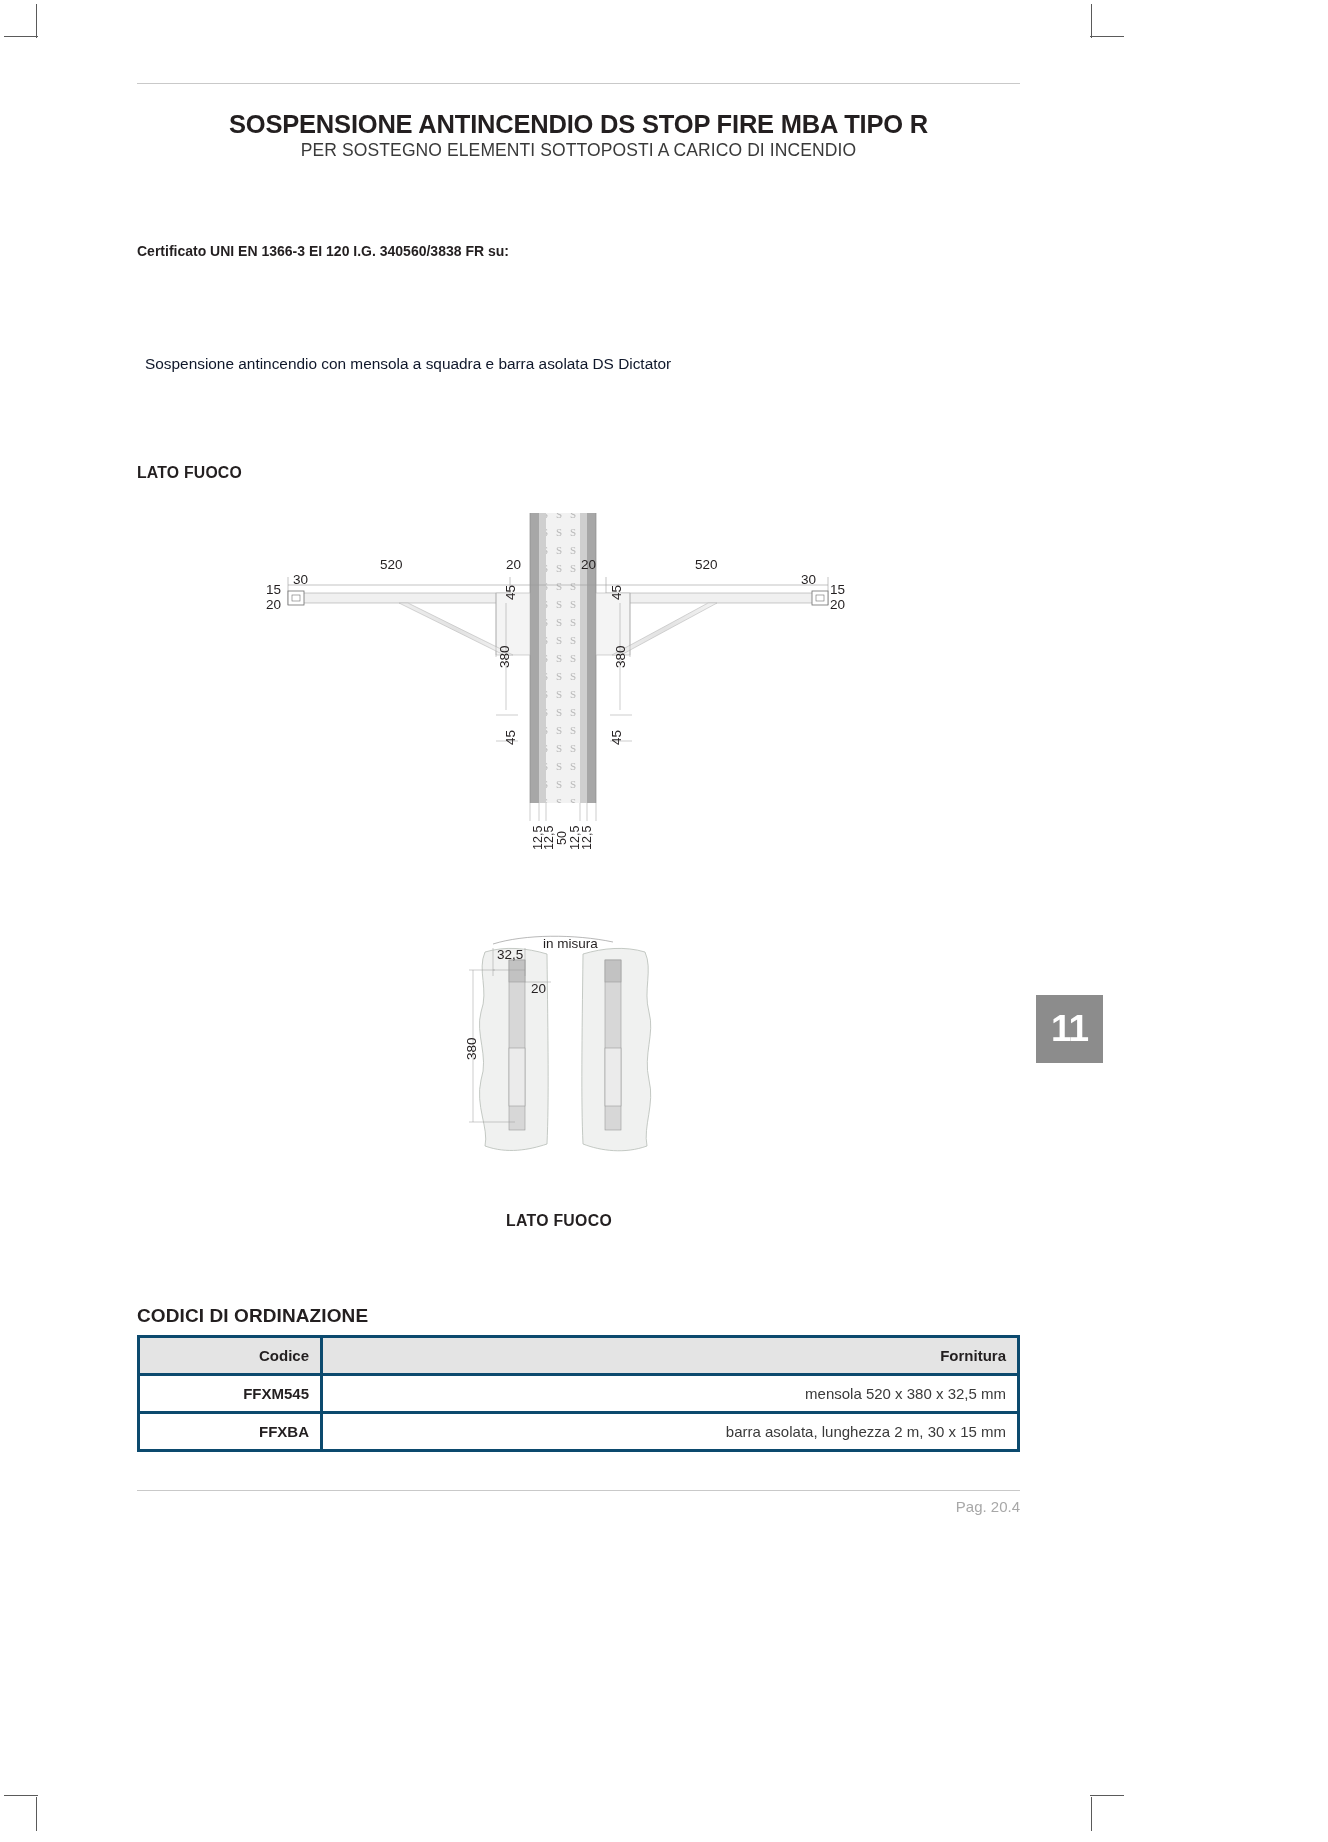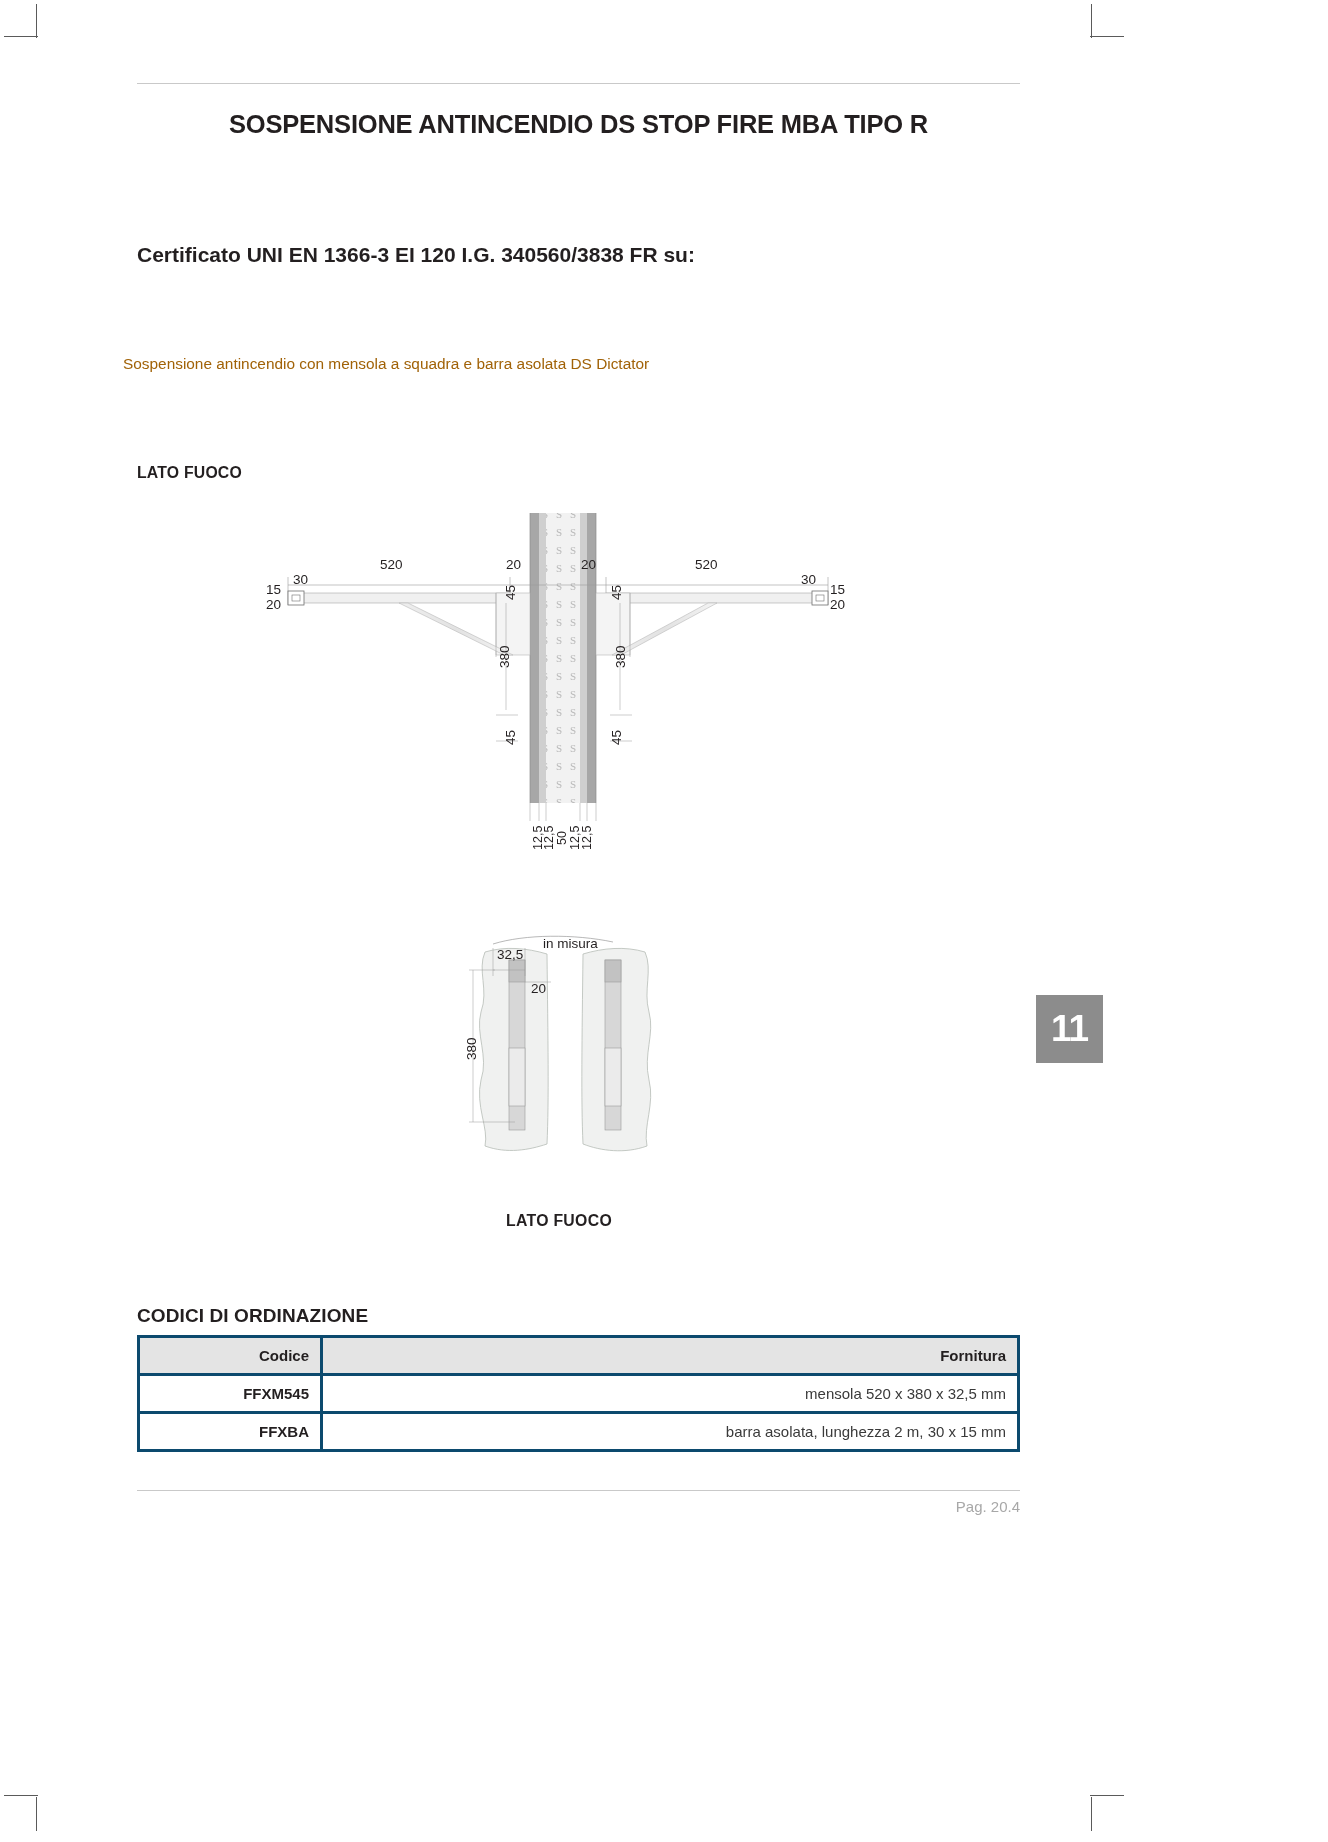--- a/index.html
+++ b/index.html
@@ -22,30 +22,30 @@
     position:absolute;left:137px;width:883px;text-align:center;
     font-size:25.5px;font-weight:bold;letter-spacing:-0.2px;color:#231f20;
   }
   .subtitle{
     position:absolute;left:137px;width:883px;text-align:center;
     font-size:17.5px;font-weight:normal;letter-spacing:0.1px;color:#3a3a3a;
   }
 
   
   .cert-head{
-    position:absolute;left:137px;font-size:21px;font-weight:bold;color:#231f20;
+    position:absolute;left:137px;font-size:14px;font-weight:bold;color:#231f20;
     white-space:nowrap;
   }
   .bullet-row{position:absolute;left:137px;font-size:15.6px;font-weight:bold;color:#231f20;white-space:nowrap;}
   .bullet-row .dot{display:inline-block;width:37px;text-align:left;font-size:13px;vertical-align:top;}
   .bullet-row .txt{display:inline-block;}
   sup{font-size:0.62em;vertical-align:super;}
 
   .desc{
-    position:absolute;left:123px;font-size:15.4px;font-weight:normal;color:#a16207;
+    position:absolute;left:145px;font-size:15.4px;font-weight:normal;color:#0f172a;
     white-space:nowrap;
   }
 
   .section-label{
     position:absolute;font-size:15.8px;font-weight:bold;color:#231f20;letter-spacing:0.2px;
   }
 
   
   .drawing{position:absolute;}
   .dim{
@@ -96,20 +96,21 @@
   <div class="crop v" style="left:1091px;top:4px;"></div>
   <div class="crop h" style="left:1090px;top:36px;"></div>
   <div class="crop v" style="left:36px;top:1797px;"></div>
   <div class="crop h" style="left:4px;top:1795px;"></div>
   <div class="crop v" style="left:1091px;top:1797px;"></div>
   <div class="crop h" style="left:1090px;top:1795px;"></div>
 
   <div class="rule" style="top:83px;"></div>
 
   <div class="title" style="top:110px;">SOSPENSIONE ANTINCENDIO DS STOP FIRE MBA TIPO R</div>
+  <div class="subtitle" style="top:140px;">PER SOSTEGNO ELEMENTI SOTTOPOSTI A CARICO DI INCENDIO</div>
 
   <div class="cert-head" style="top:243px;">Certificato UNI EN 1366-3 EI 120 I.G. 340560/3838 FR su:</div>
 
 
 
   <div class="desc" style="top:355px;">Sospensione antincendio con mensola a squadra e barra asolata DS Dictator</div>
 
   <div class="section-label" style="left:137px;top:464px;">LATO FUOCO</div>
 
   <div class="drawing" style="left:258px;top:505px;width:600px;height:350px;">

